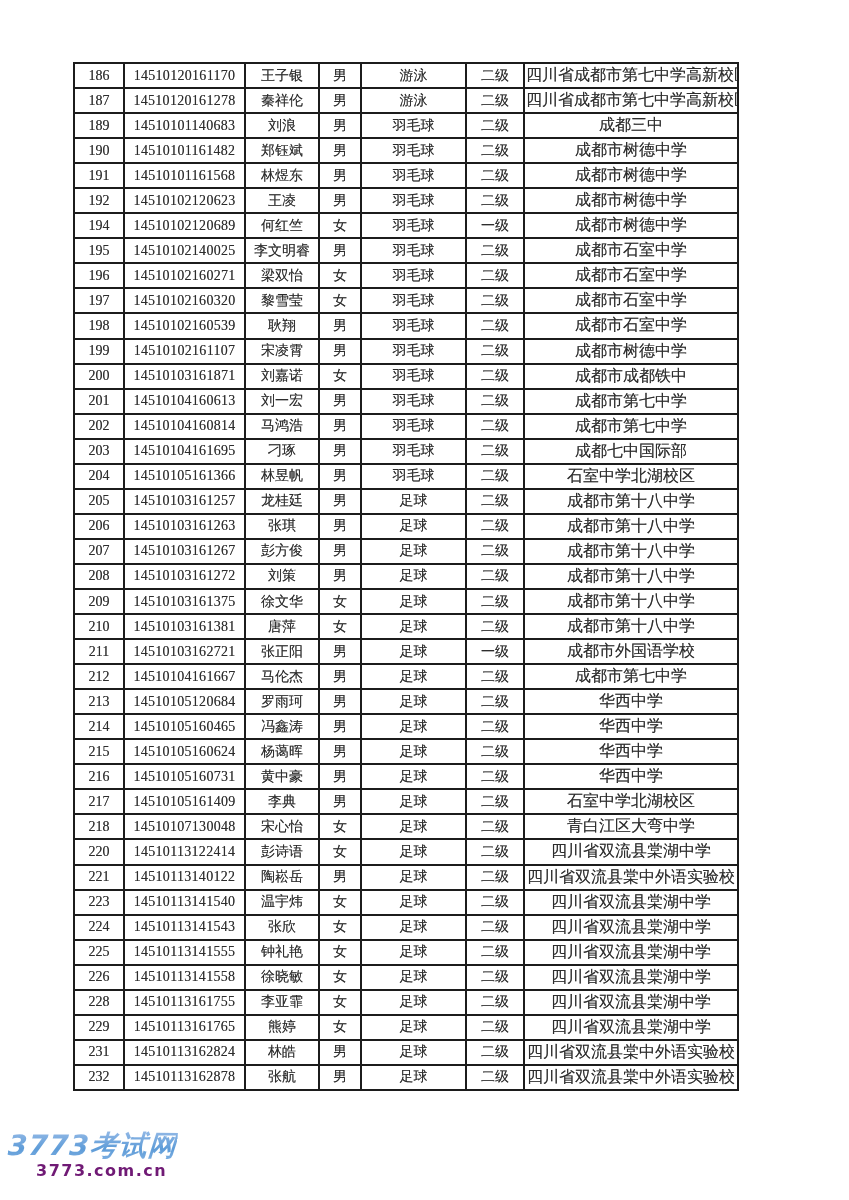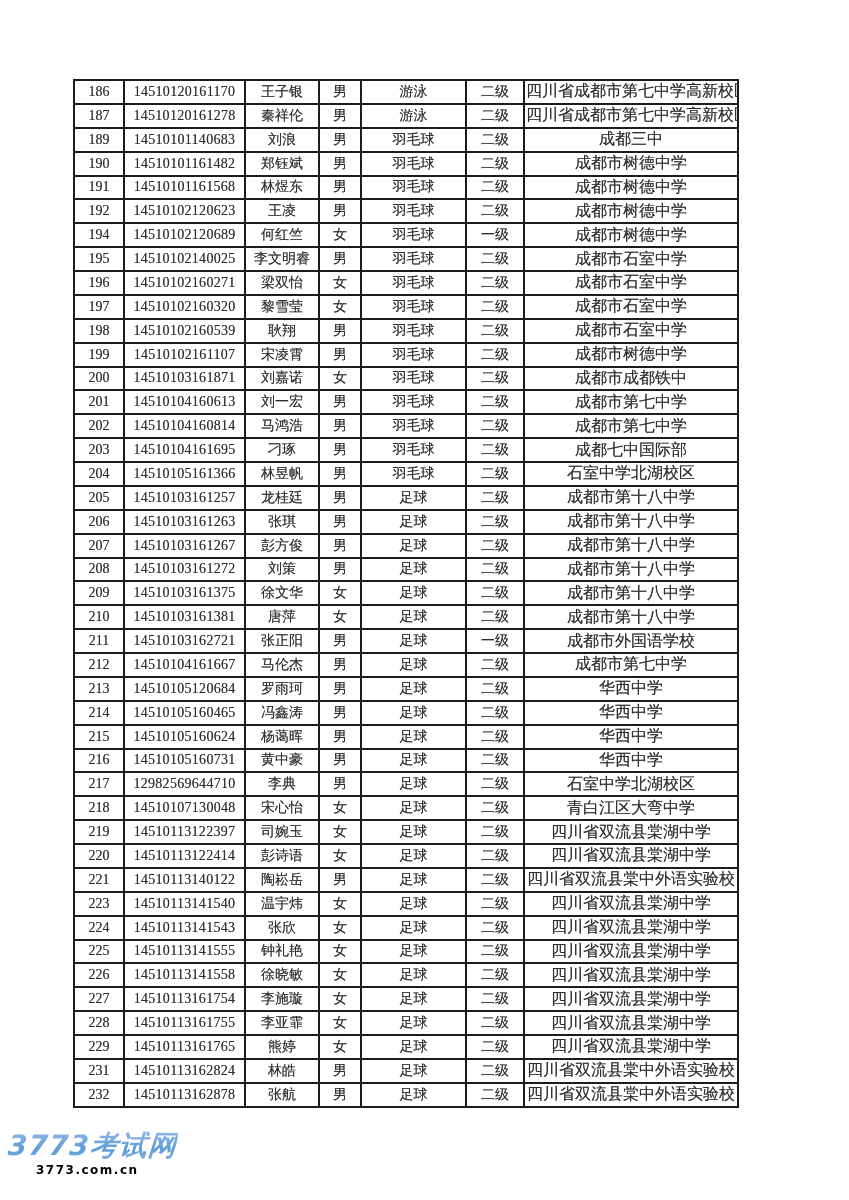--- a/index.html
+++ b/index.html
@@ -16,21 +16,21 @@
   }
   .page {
     position: absolute;
     inset: 0;
     width: 849px;
     height: 1200px;
   }
   .table-wrap {
     position: absolute;
     left: 73px;
-    top: 79px;
+    top: 62px;
     width: 664px;
     height: 1029px;
   }
   table.roster {
     border-collapse: collapse;
     table-layout: fixed;
     width: 100%;
     height: 100%;
     border: 2px solid #161616;
   }
@@ -67,24 +67,24 @@
     color: #6aa6dd;
     background: linear-gradient(180deg, #93b9e6 0%, #5e9cd8 60%, #7fb0e2 100%);
     -webkit-background-clip: text;
     background-clip: text;
     -webkit-text-fill-color: transparent;
     transform: skewX(-4deg);
   }
   .wm-url {
     font-family: "DejaVu Sans", "Liberation Sans", sans-serif;
     font-weight: bold;
-    font-size: 12px;
+    font-size: 16px;
     line-height: 17px;
     letter-spacing: 1.5px;
-    color: #000000;
+    color: #701a75;
     margin-left: 28px;
     margin-top: 1px;
   }
 </style>
 </head>
 <body>
 
 <div class="page">
 
   <div class="table-wrap">
@@ -355,46 +355,37 @@
             <td class="c-no">216</td>
             <td class="c-id">14510105160731</td>
             <td class="c-name">黄中豪</td>
             <td class="c-gender">男</td>
             <td class="c-sport">足球</td>
             <td class="c-grade">二级</td>
             <td class="c-school">华西中学</td>
           </tr>
           <tr>
             <td class="c-no">217</td>
-            <td class="c-id">12982569644710</td>
+            <td class="c-id">14510105161409</td>
             <td class="c-name">李典</td>
             <td class="c-gender">男</td>
             <td class="c-sport">足球</td>
             <td class="c-grade">二级</td>
             <td class="c-school">石室中学北湖校区</td>
           </tr>
           <tr>
             <td class="c-no">218</td>
             <td class="c-id">14510107130048</td>
             <td class="c-name">宋心怡</td>
             <td class="c-gender">女</td>
             <td class="c-sport">足球</td>
             <td class="c-grade">二级</td>
             <td class="c-school">青白江区大弯中学</td>
           </tr>
           <tr>
-            <td class="c-no">219</td>
-            <td class="c-id">14510113122397</td>
-            <td class="c-name">司婉玉</td>
-            <td class="c-gender">女</td>
-            <td class="c-sport">足球</td>
-            <td class="c-grade">二级</td>
-            <td class="c-school">四川省双流县棠湖中学</td>
-          </tr>
-          <tr>
             <td class="c-no">220</td>
             <td class="c-id">14510113122414</td>
             <td class="c-name">彭诗语</td>
             <td class="c-gender">女</td>
             <td class="c-sport">足球</td>
             <td class="c-grade">二级</td>
             <td class="c-school">四川省双流县棠湖中学</td>
           </tr>
           <tr>
             <td class="c-no">221</td>
@@ -429,29 +420,20 @@
             <td class="c-name">钟礼艳</td>
             <td class="c-gender">女</td>
             <td class="c-sport">足球</td>
             <td class="c-grade">二级</td>
             <td class="c-school">四川省双流县棠湖中学</td>
           </tr>
           <tr>
             <td class="c-no">226</td>
             <td class="c-id">14510113141558</td>
             <td class="c-name">徐晓敏</td>
-            <td class="c-gender">女</td>
-            <td class="c-sport">足球</td>
-            <td class="c-grade">二级</td>
-            <td class="c-school">四川省双流县棠湖中学</td>
-          </tr>
-          <tr>
-            <td class="c-no">227</td>
-            <td class="c-id">14510113161754</td>
-            <td class="c-name">李施璇</td>
             <td class="c-gender">女</td>
             <td class="c-sport">足球</td>
             <td class="c-grade">二级</td>
             <td class="c-school">四川省双流县棠湖中学</td>
           </tr>
           <tr>
             <td class="c-no">228</td>
             <td class="c-id">14510113161755</td>
             <td class="c-name">李亚霏</td>
             <td class="c-gender">女</td>

